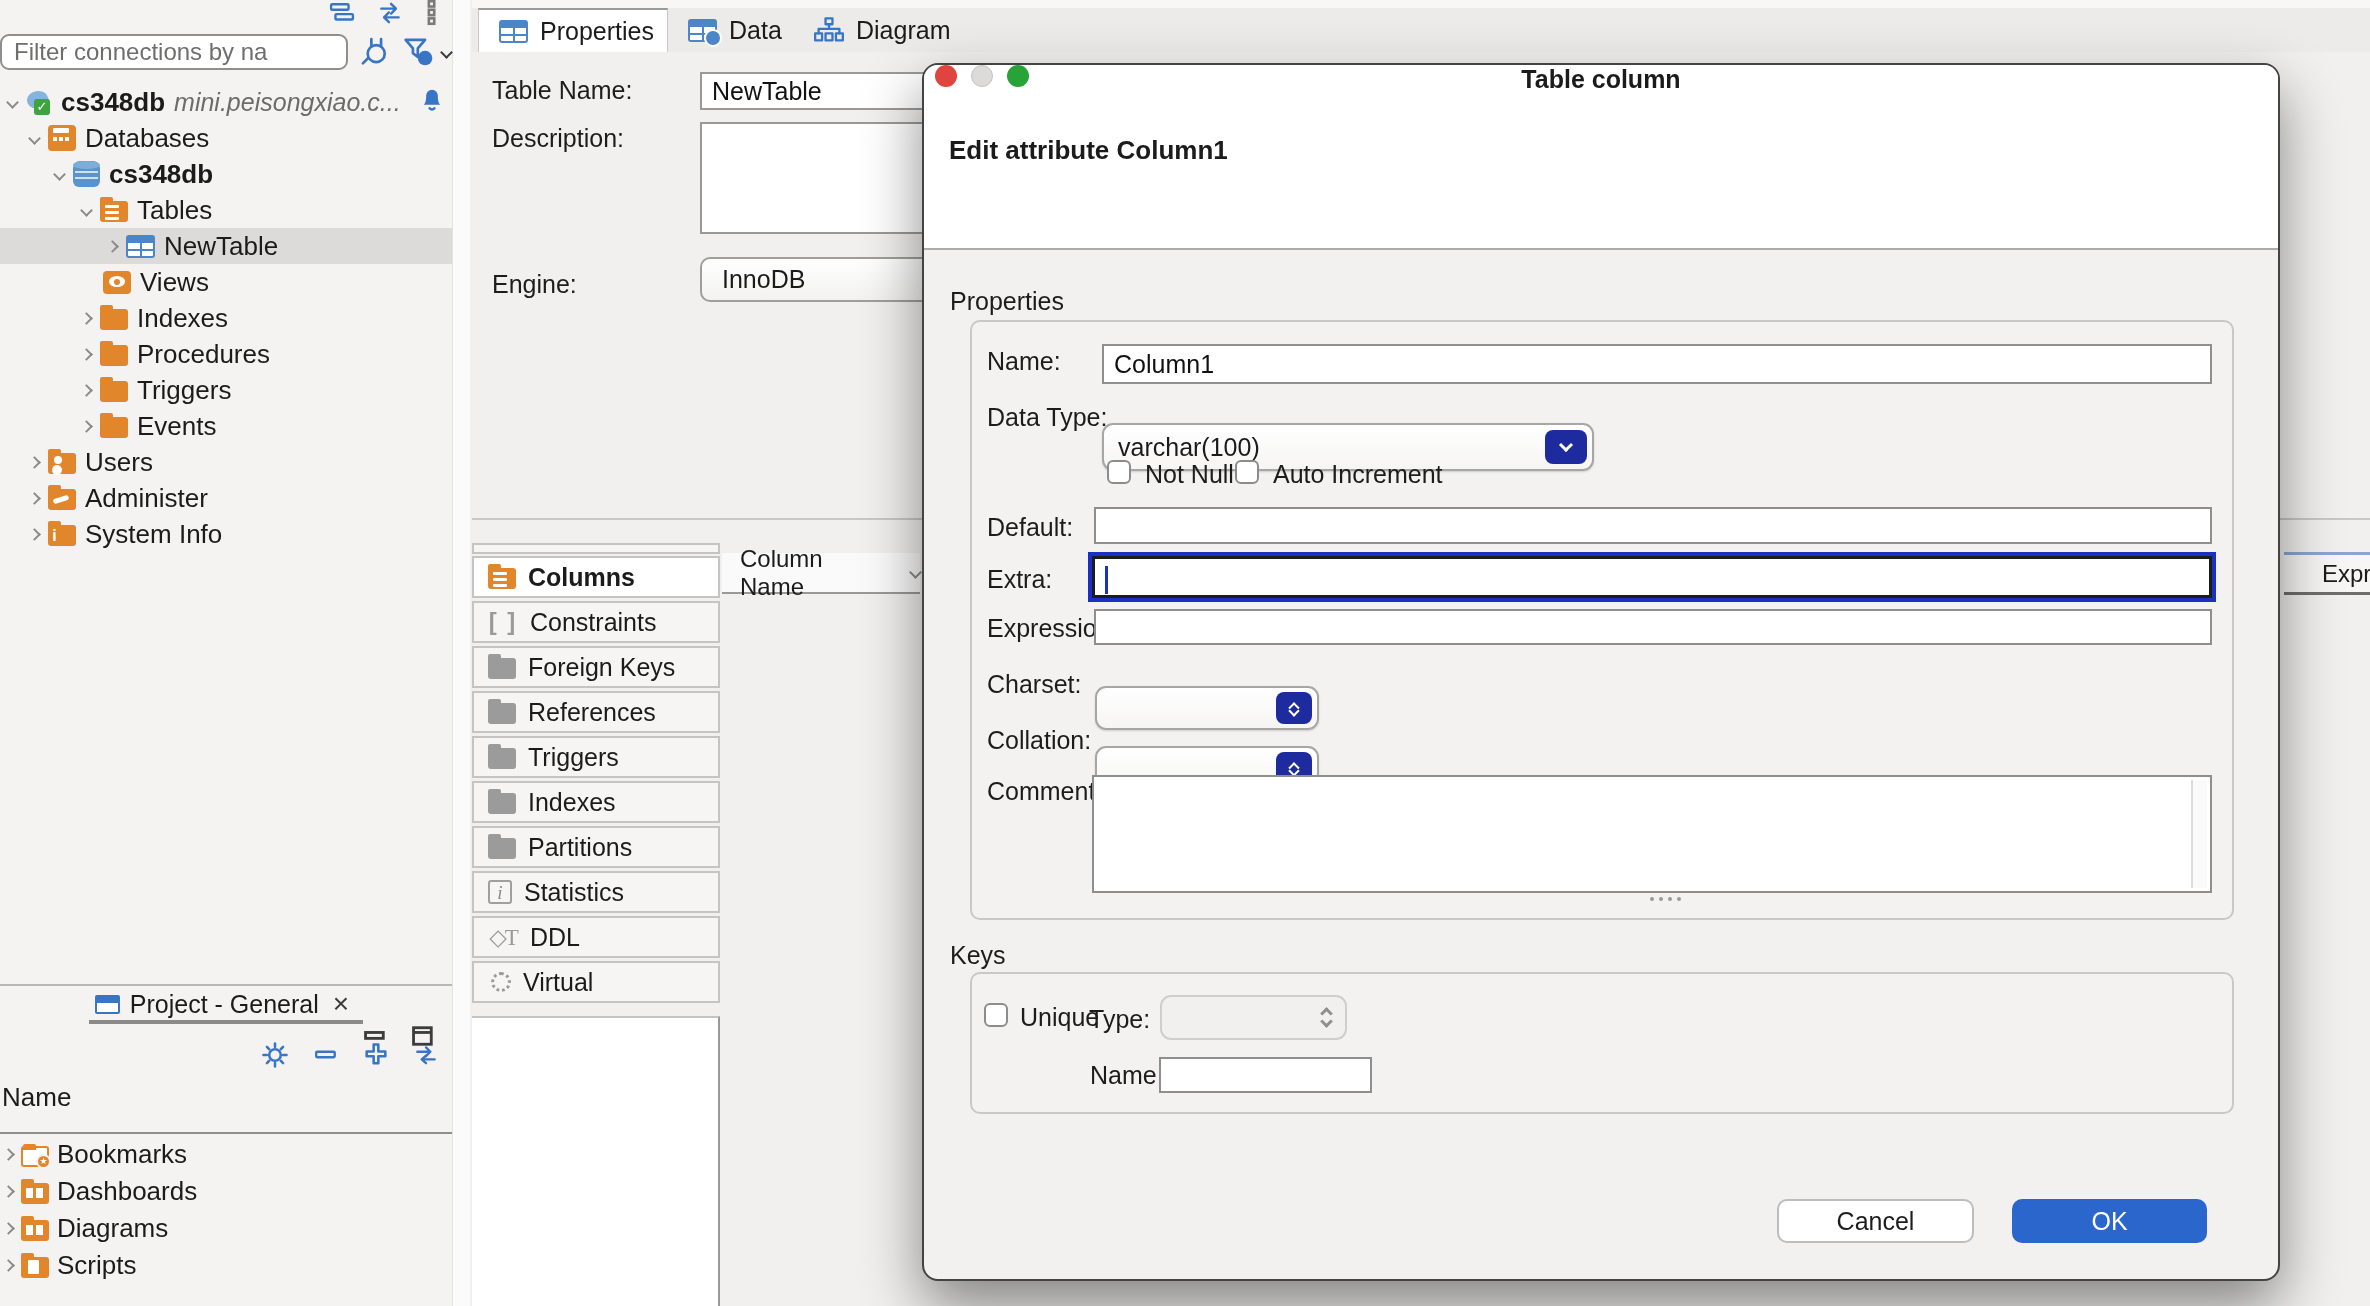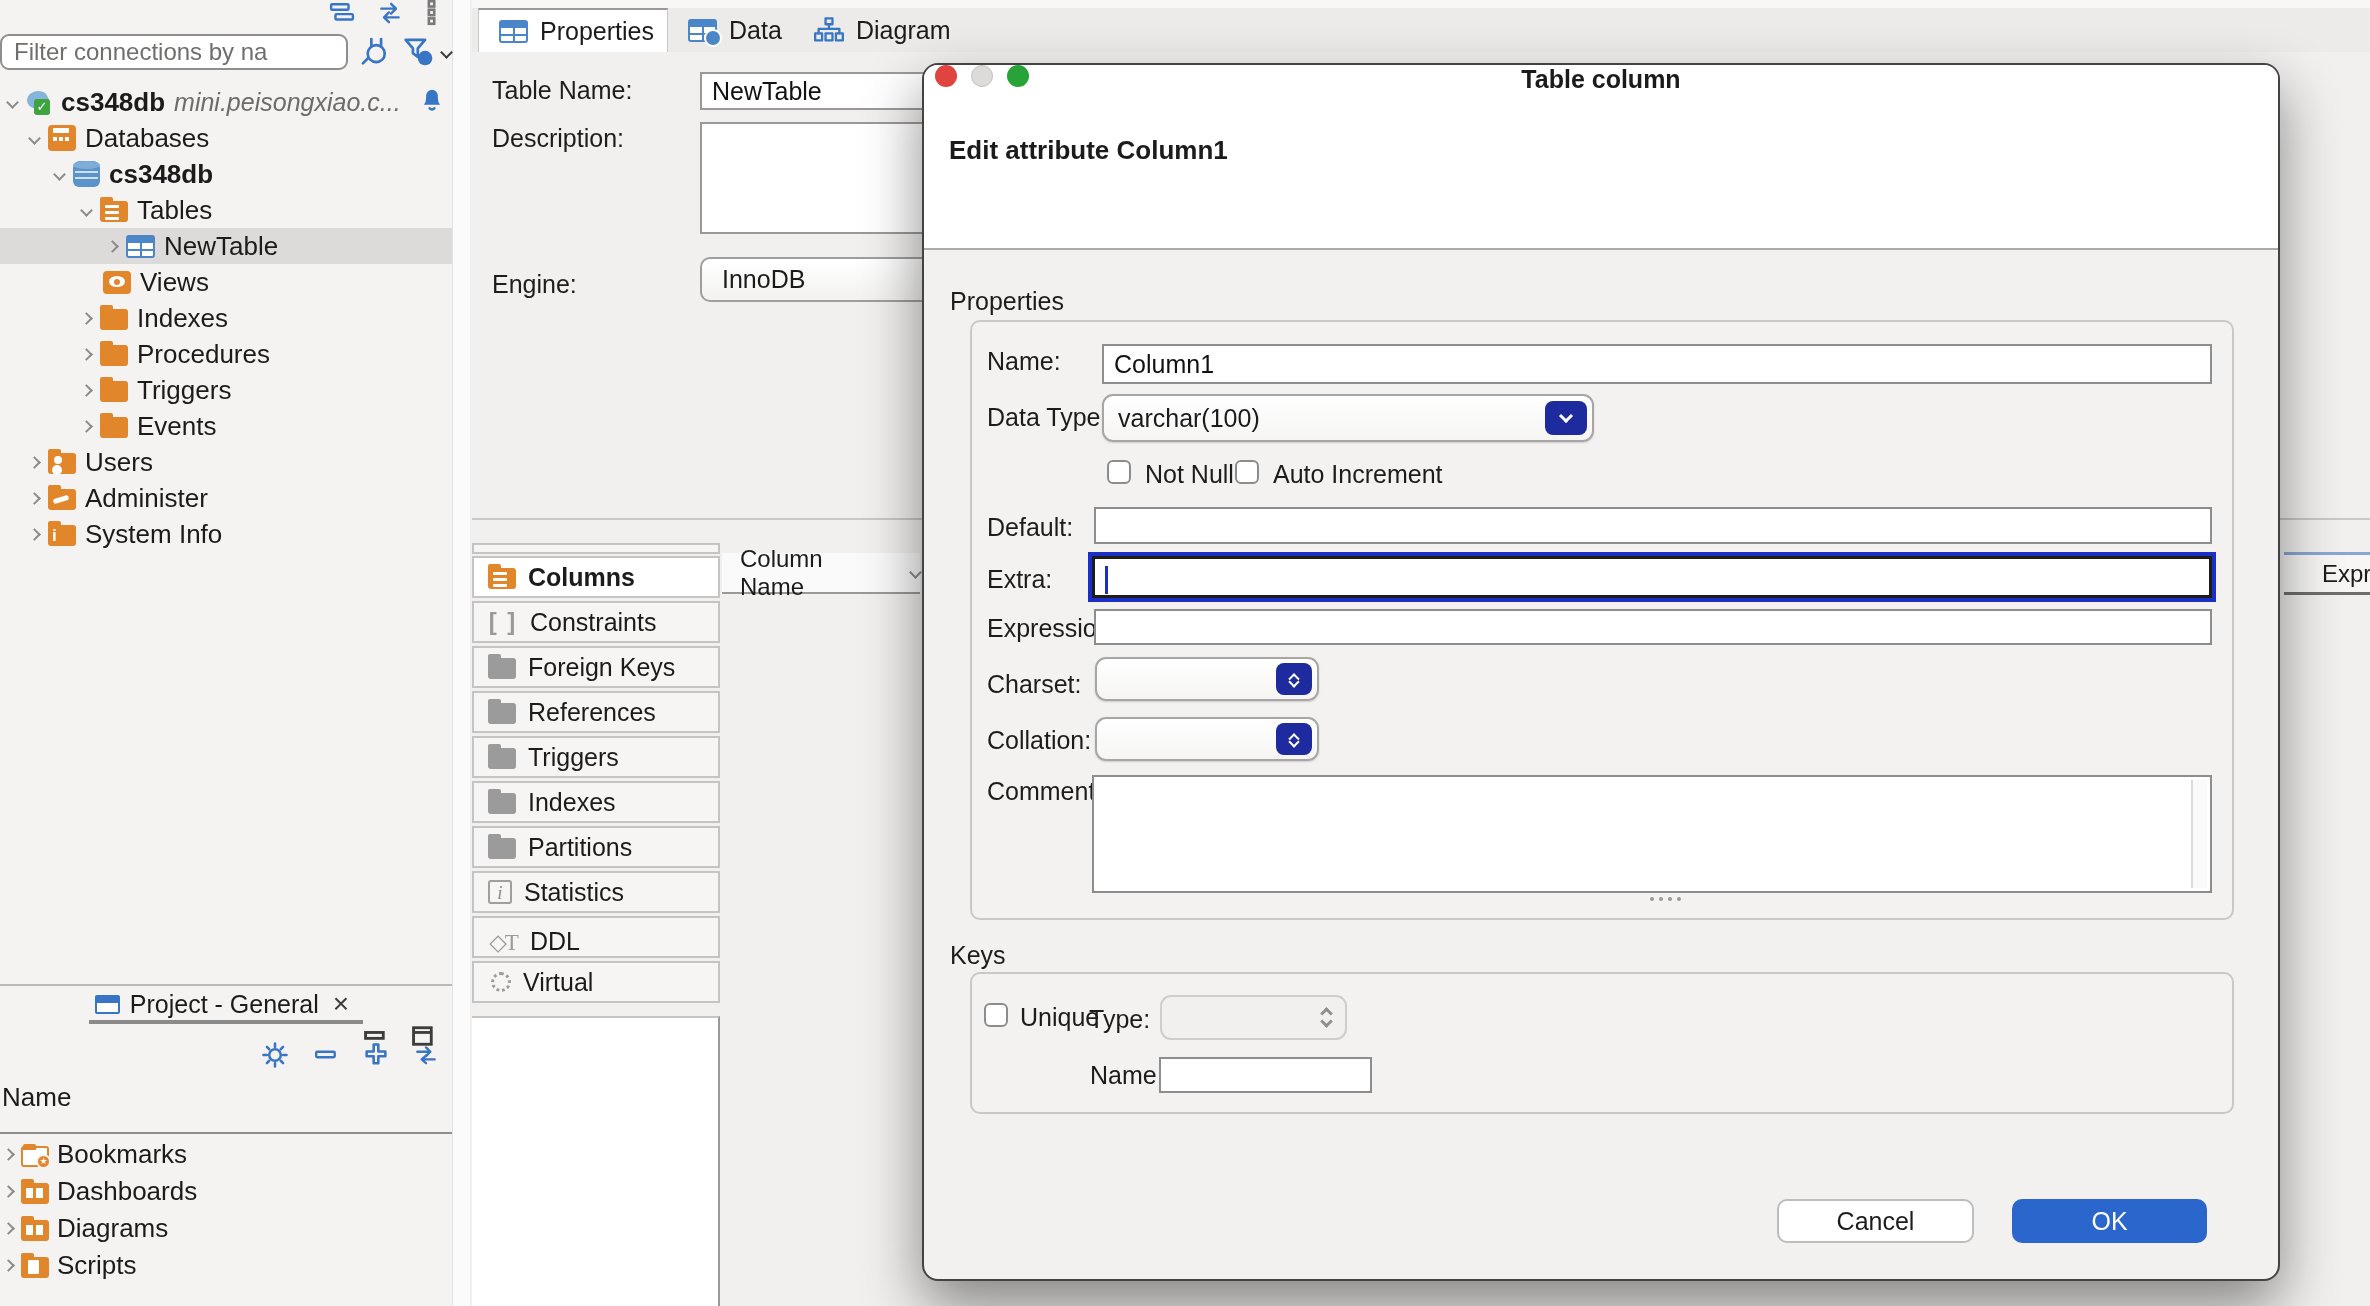--- a/index.html
+++ b/index.html
@@ -123,21 +123,21 @@
   
   .dialog { left:922px; top:63px; width:1358px; height:1218px; background:#f2f1f0; border:2px solid #434343; border-radius:16px; overflow:hidden; box-shadow:0 26px 60px rgba(0,0,0,.45); z-index:10; }
   .dtitle { position:absolute; left:0; top:0; width:100%; height:70px; background:#fff; border-bottom:3px solid #222; display:flex; }
   .light { width:22px; height:22px; border-radius:50%; }
   .dheadwrap { position:absolute; left:0; top:56px; width:100%; height:129px; background:#fff; border-bottom:2px solid #ababab; }
   .dheading { position:absolute; left:25px; top:14px; font-size:26px; font-weight:bold; }
   .grplabel { position:absolute; font-size:25px; color:#1c1c1c; }
   .grpbox { position:absolute; border:2px solid #c9c8c7; border-radius:10px; background:#f3f2f1; }
   .dlabel { position:absolute; font-size:25px; color:#1c1c1c; }
   .dinput { position:absolute; border:2px solid #8e8e8e; background:#fff; font-size:25px; font-family:inherit; padding:0 10px; color:#111; }
-  .combo { position:absolute; background:linear-gradient(#ffffff,#f6f5f4); border:2px solid #a7a6a5; border-radius:11px; display:flex; align-items:center; font-size:25px; padding:0 14px; box-shadow:0 1px 2px rgba(0,0,0,.15); }
+  .combo { position:absolute; background:linear-gradient(#ffffff,#f6f5f4); border:2px solid #a7a6a5; border-radius:11px; display:flex; align-items:center; font-size:25px; padding:0 14px; box-shadow:0 1px 2px rgba(0,0,0,.15);margin-top:29px; }
   .navybtn { position:absolute; right:5px; width:42px; background:#1e2b9e; border-radius:8px; display:flex; flex-direction:column; align-items:center; justify-content:center; gap:3px; }
   .wchv { width:10px; height:10px; border-right:3px solid #fff; border-bottom:3px solid #fff; }
   .wchv.up { transform:rotate(-135deg) translate(-2px,-2px); }
   .wchv.dn { transform:rotate(45deg); }
   .gchv { width:9px; height:9px; border-right:3px solid #8f8f8f; border-bottom:3px solid #8f8f8f; }
   .gchv.up { transform:rotate(-135deg); }
   .gchv.dn { transform:rotate(45deg); }
   .cbx { position:absolute; width:24px; height:24px; border:2px solid #8c8c8c; border-radius:6px; background:#fff; }
   .focus-input { position:absolute; background:#fff; border:3px solid #1c1c1c; outline:4px solid #1b2fc4; outline-offset:0; }
   .caret { position:absolute; left:10px; top:7px; width:3px; height:28px; background:#1b2fc4; }
@@ -406,21 +406,21 @@
       <span>Indexes</span>
     </div>
     <div class="subtab" style="top:283px;">
       <span class="ic folder gray"></span>
       <span>Partitions</span>
     </div>
     <div class="subtab" style="top:328px;">
       <span class="ic stat"></span>
       <span>Statistics</span>
     </div>
-    <div class="subtab" style="top:373px;align-items:flex-end;">
+    <div class="subtab" style="top:373px;">
       <span class="ic ddl"></span>
       <span>DDL</span>
     </div>
     <div class="subtab" style="top:418px;">
       <span class="ic virt"></span>
       <span>Virtual</span>
     </div>
   </div>
   <div class="abs whitepanel"></div>
 

